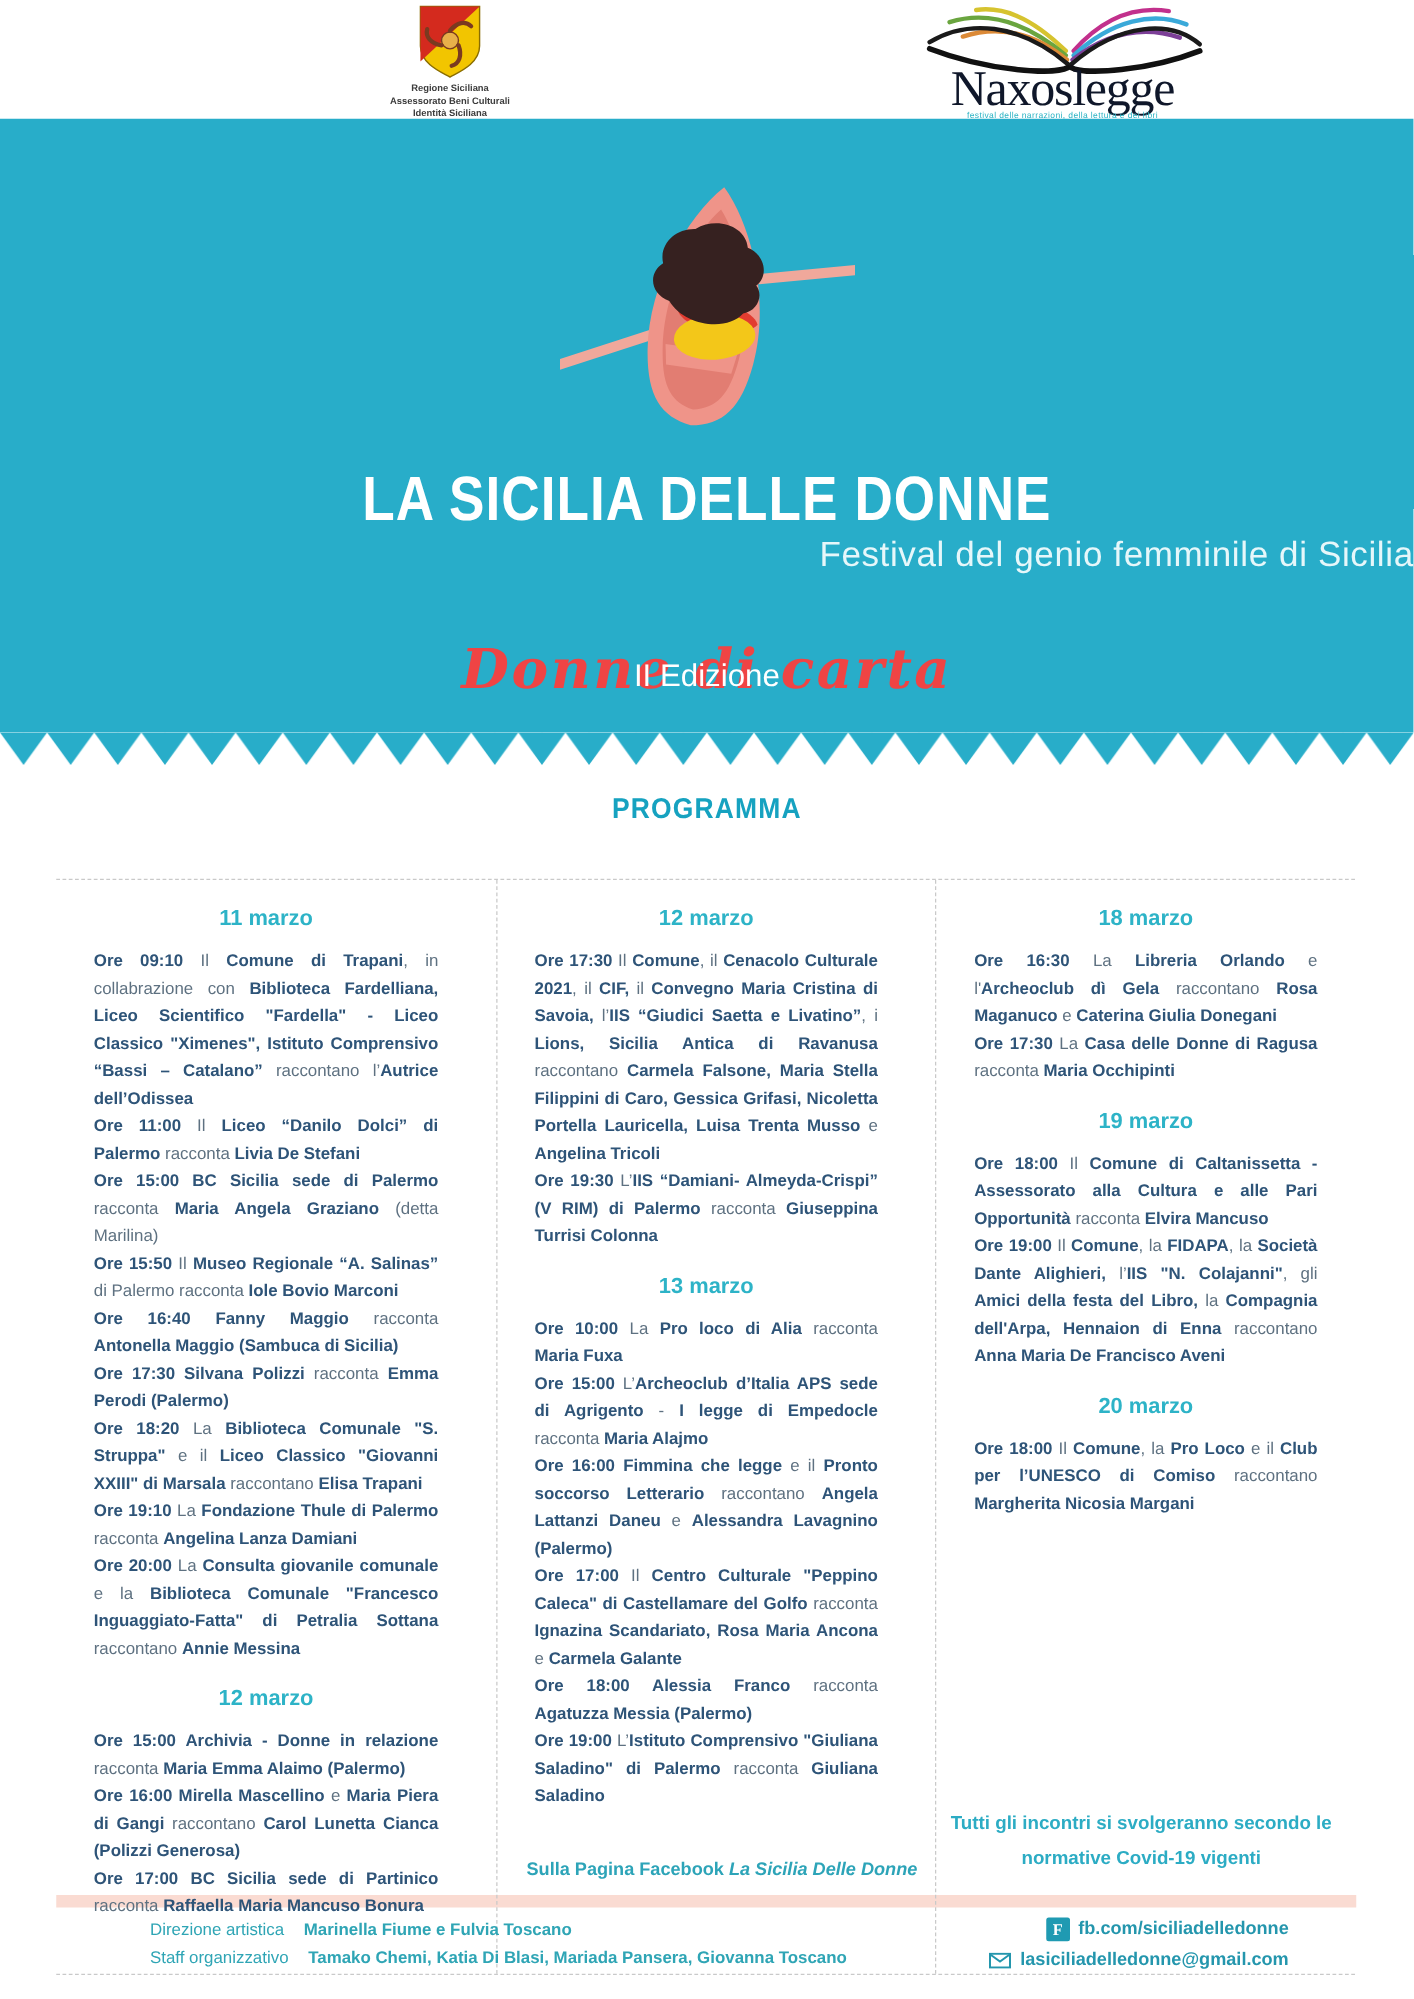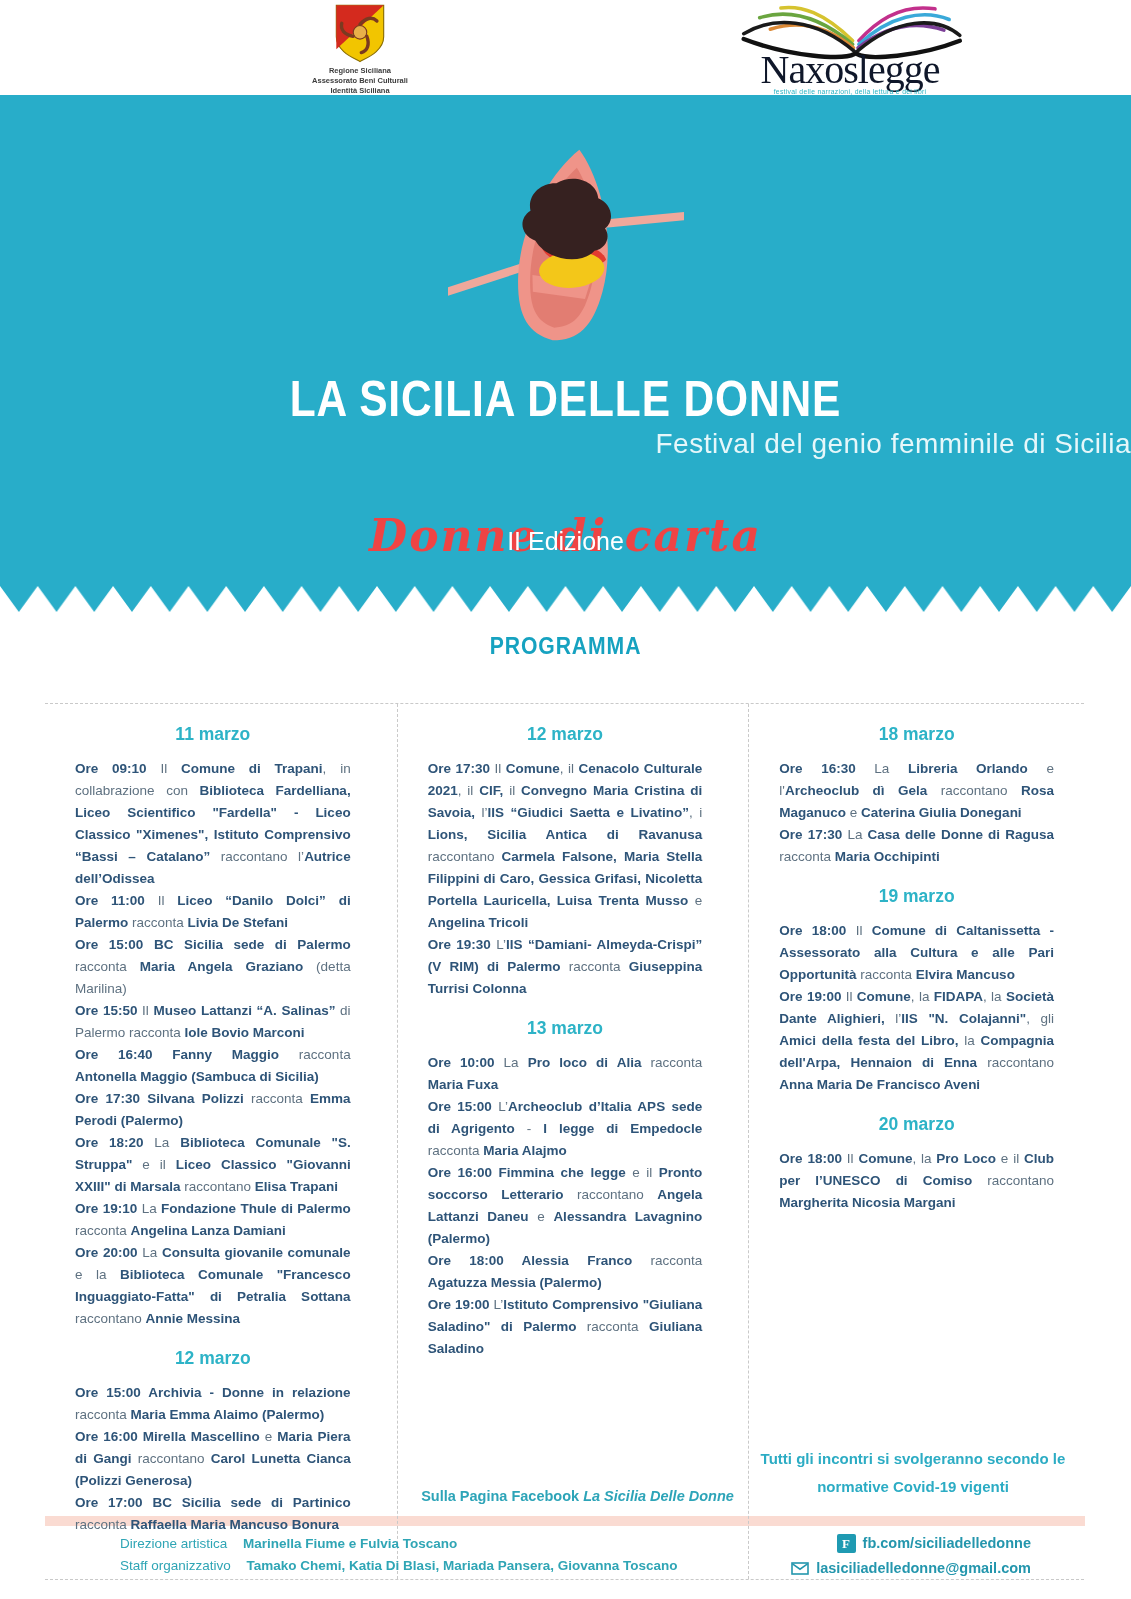--- a/index.html
+++ b/index.html
@@ -136,39 +136,40 @@
   <div class="banner-edition">II Edizione</div>
 
   <div class="programma">PROGRAMMA</div>
 
   <div class="program-box">
     <div class="col">
         <div class="date-heading">11 marzo</div>
         <p class="event"><span class="b">Ore 09:10</span><span> Il </span><span class="b">Comune di Trapani</span><span>, in collabrazione con </span><span class="b">Biblioteca Fardelliana, Liceo Scientifico "Fardella" - Liceo Classico "Ximenes", Istituto Comprensivo “Bassi – Catalano”</span><span> raccontano l’</span><span class="b">Autrice dell’Odissea</span></p>
         <p class="event"><span class="b">Ore 11:00</span><span> Il </span><span class="b">Liceo “Danilo Dolci” di Palermo</span><span> racconta </span><span class="b">Livia De Stefani</span></p>
         <p class="event"><span class="b">Ore 15:00 BC Sicilia sede di Palermo</span><span> racconta </span><span class="b">Maria Angela Graziano</span><span> (detta Marilina)</span></p>
-        <p class="event"><span class="b">Ore 15:50</span><span> Il </span><span class="b">Museo Lattanzi “A. Salinas”</span><span> di Palermo racconta </span><span class="b">Iole Bovio Marconi</span></p>
+        <p class="event"><span class="b">Ore 15:50</span><span> Il </span><span class="b">Museo Regionale “A. Salinas”</span><span> di Palermo racconta </span><span class="b">Iole Bovio Marconi</span></p>
         <p class="event"><span class="b">Ore 16:40 Fanny Maggio</span><span> racconta </span><span class="b">Antonella Maggio (Sambuca di Sicilia)</span></p>
         <p class="event"><span class="b">Ore 17:30 Silvana Polizzi</span><span> racconta </span><span class="b">Emma Perodi (Palermo)</span></p>
         <p class="event"><span class="b">Ore 18:20</span><span> La </span><span class="b">Biblioteca Comunale "S. Struppa"</span><span> e il </span><span class="b">Liceo Classico "Giovanni XXIII" di Marsala</span><span> raccontano </span><span class="b">Elisa Trapani</span></p>
         <p class="event"><span class="b">Ore 19:10</span><span> La </span><span class="b">Fondazione Thule di Palermo</span><span> racconta </span><span class="b">Angelina Lanza Damiani</span></p>
         <p class="event"><span class="b">Ore 20:00</span><span> La </span><span class="b">Consulta giovanile comunale</span><span> e la </span><span class="b">Biblioteca Comunale "Francesco Inguaggiato-Fatta" di Petralia Sottana</span><span> raccontano </span><span class="b">Annie Messina</span></p>
         <div class="date-heading">12 marzo</div>
         <p class="event"><span class="b">Ore 15:00 Archivia - Donne in relazione</span><span> racconta </span><span class="b">Maria Emma Alaimo (Palermo)</span></p>
         <p class="event"><span class="b">Ore 16:00 Mirella Mascellino</span><span> e </span><span class="b">Maria Piera di Gangi</span><span> raccontano </span><span class="b">Carol Lunetta Cianca (Polizzi Generosa)</span></p>
         <p class="event"><span class="b">Ore 17:00 BC Sicilia sede di Partinico</span><span> racconta </span><span class="b">Raffaella Maria Mancuso Bonura</span></p>
       </div>
     <div class="col">
         <div class="date-heading">12 marzo</div>
         <p class="event"><span class="b">Ore 17:30</span><span> Il </span><span class="b">Comune</span><span>, il </span><span class="b">Cenacolo Culturale 2021</span><span>, il </span><span class="b">CIF,</span><span> il </span><span class="b">Convegno Maria Cristina di Savoia,</span><span> l’</span><span class="b">IIS “Giudici Saetta e Livatino”</span><span>, i </span><span class="b">Lions, Sicilia Antica di Ravanusa</span><span> raccontano </span><span class="b">Carmela Falsone, Maria Stella Filippini di Caro, Gessica Grifasi, Nicoletta Portella Lauricella, Luisa Trenta Musso</span><span> e </span><span class="b">Angelina Tricoli</span></p>
         <p class="event"><span class="b">Ore 19:30</span><span> L’</span><span class="b">IIS “Damiani- Almeyda-Crispi” (V RIM) di Palermo</span><span> racconta </span><span class="b">Giuseppina Turrisi Colonna</span></p>
         <div class="date-heading">13 marzo</div>
         <p class="event"><span class="b">Ore 10:00</span><span> La </span><span class="b">Pro loco di Alia</span><span> racconta </span><span class="b">Maria Fuxa</span></p>
         <p class="event"><span class="b">Ore 15:00</span><span> L’</span><span class="b">Archeoclub d’Italia APS sede di Agrigento</span><span> - </span><span class="b">I legge di Empedocle</span><span> racconta </span><span class="b">Maria Alajmo</span></p>
         <p class="event"><span class="b">Ore 16:00 Fimmina che legge</span><span> e il </span><span class="b">Pronto soccorso Letterario</span><span> raccontano </span><span class="b">Angela Lattanzi Daneu</span><span> e </span><span class="b">Alessandra Lavagnino (Palermo)</span></p>
+        <p class="event"><span class="b">Ore 17:00</span><span> Il </span><span class="b">Centro Culturale "Peppino Caleca" di Castellamare del Golfo</span><span> racconta </span><span class="b">Ignazina Scandariato, Rosa Maria Ancona</span><span> e </span><span class="b">Carmela Galante</span></p>
         <p class="event"><span class="b">Ore 18:00 Alessia Franco</span><span> racconta </span><span class="b">Agatuzza Messia (Palermo)</span></p>
         <p class="event"><span class="b">Ore 19:00</span><span> L’</span><span class="b">Istituto Comprensivo "Giuliana Saladino" di Palermo</span><span> racconta </span><span class="b">Giuliana Saladino</span></p>
       </div>
     <div class="col">
         <div class="date-heading">18 marzo</div>
         <p class="event"><span class="b">Ore 16:30</span><span> La </span><span class="b">Libreria Orlando</span><span> e l'</span><span class="b">Archeoclub dì Gela</span><span> raccontano </span><span class="b">Rosa Maganuco</span><span> e </span><span class="b">Caterina Giulia Donegani</span></p>
         <p class="event"><span class="b">Ore 17:30</span><span> La </span><span class="b">Casa delle Donne di Ragusa</span><span> racconta </span><span class="b">Maria Occhipinti</span></p>
         <div class="date-heading">19 marzo</div>
         <p class="event"><span class="b">Ore 18:00</span><span> Il </span><span class="b">Comune di Caltanissetta - Assessorato alla Cultura e alle Pari Opportunità</span><span> racconta </span><span class="b">Elvira Mancuso</span></p>
         <p class="event"><span class="b">Ore 19:00</span><span> Il </span><span class="b">Comune</span><span>, la </span><span class="b">FIDAPA</span><span>, la </span><span class="b">Società Dante Alighieri,</span><span> l’</span><span class="b">IIS "N. Colajanni"</span><span>, gli </span><span class="b">Amici della festa del Libro,</span><span> la </span><span class="b">Compagnia dell'Arpa, Hennaion di Enna</span><span> raccontano </span><span class="b">Anna Maria De Francisco Aveni</span></p>

